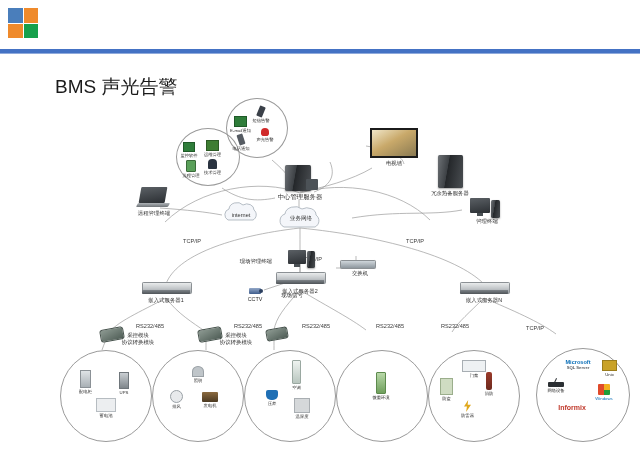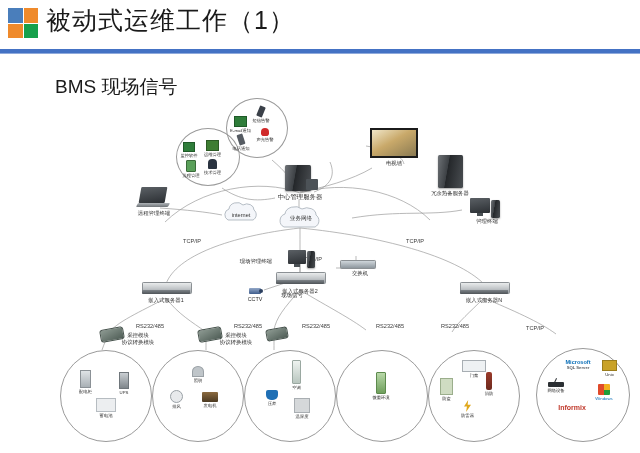--- a/index.html
+++ b/index.html
@@ -61,26 +61,25 @@
 </head>
 <body>
 
 <div id="header">
   <div id="logo">
     <i style="background:#4a7ebb"></i>
       <i style="background:#ef8a2b"></i>
     <i style="background:#ef8a2b"></i>
       <i style="background:#17a04b"></i>
   </div>
-  <div id="page-title">被动式运维工作（1）</div>
   <div id="rule"></div>
   <div id="rule2"></div>
 </div>
 
-<div id="subtitle">BMS 现场信号</div>
+<div id="subtitle">BMS 声光告警</div>
 
 <div id="canvas">
 
 <svg id="links" viewBox="0 0 640 393">
   <g fill="none" stroke="#9b9b9b" stroke-width="0.7">
 
     <path d="M222,128 C240,140 255,142 275,138"></path>
     <path d="M272,100 C286,112 292,120 292,126"></path>
     <path d="M330,102 C336,116 330,126 314,132"></path>
     <path d="M366,86 C392,90 402,96 404,104"></path>

